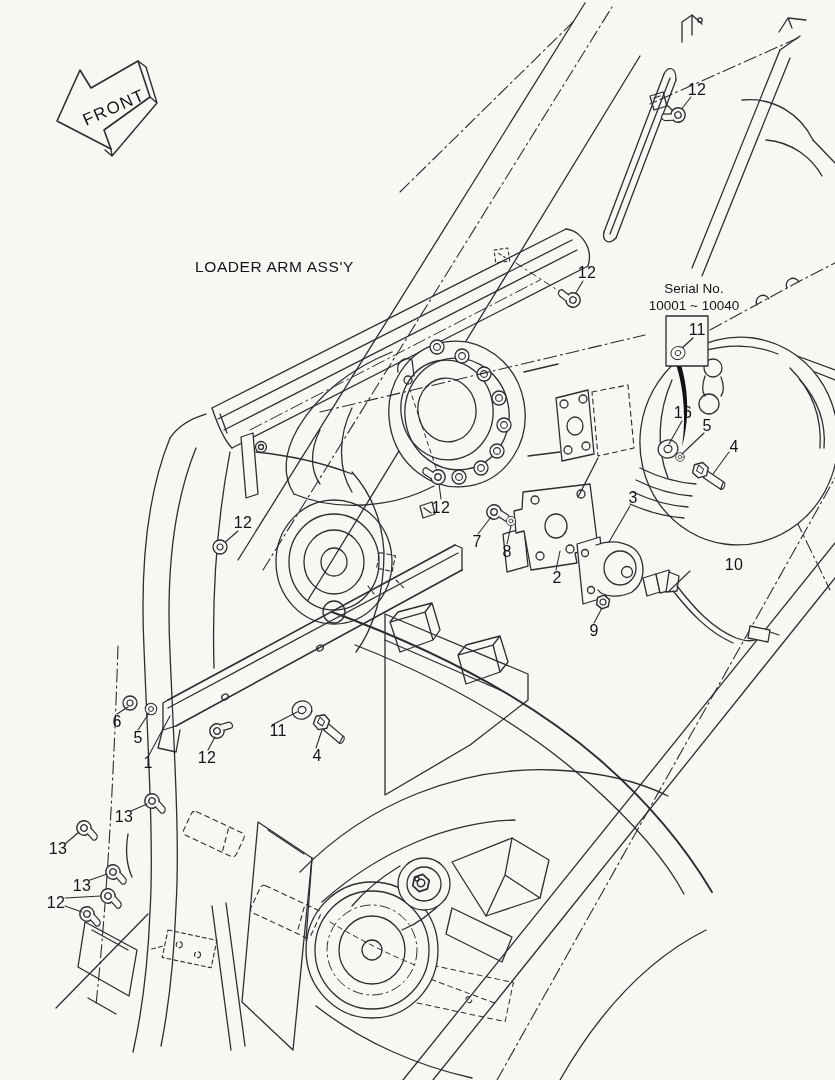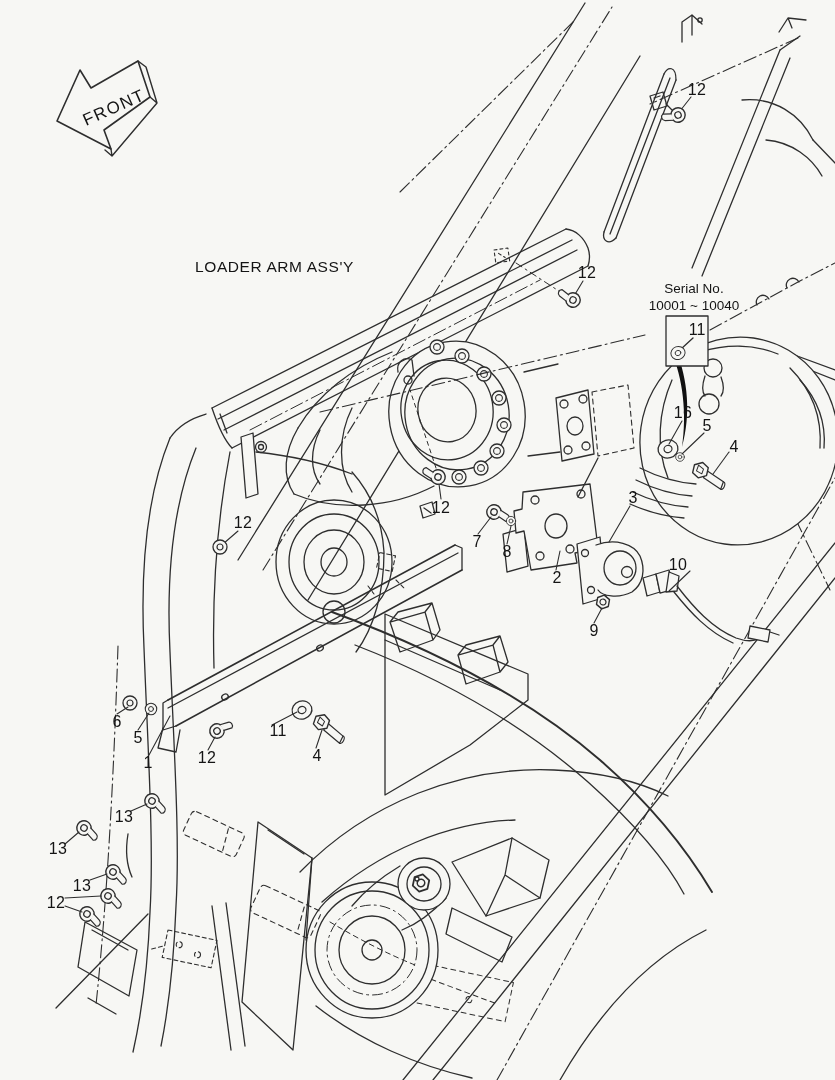--- a/index.html
+++ b/index.html
@@ -364,21 +364,21 @@
       <div class="callout" style="left: 441px; top: 508px;">12</div>
       <div class="callout" style="left: 243px; top: 523px;">12</div>
       <div class="callout" style="left: 683px; top: 413px;">16</div>
       <div class="callout" style="left: 707px; top: 426px;">5</div>
       <div class="callout" style="left: 734px; top: 447px;">4</div>
       <div class="callout" style="left: 633px; top: 498px;">3</div>
       <div class="callout" style="left: 477px; top: 542px;">7</div>
       <div class="callout" style="left: 507px; top: 552px;">8</div>
       <div class="callout" style="left: 557px; top: 578px;">2</div>
       <div class="callout" style="left: 594px; top: 631px;">9</div>
-      <div class="callout" style="left: 678px; top: 565px;">10</div>
+      <div class="callout" style="left: 734px; top: 565px;">10</div>
       <div class="callout" style="left: 117px; top: 722px;">6</div>
       <div class="callout" style="left: 138px; top: 738px;">5</div>
       <div class="callout" style="left: 148px; top: 763px;">1</div>
       <div class="callout" style="left: 207px; top: 758px;">12</div>
       <div class="callout" style="left: 278px; top: 731px;">11</div>
       <div class="callout" style="left: 317px; top: 756px;">4</div>
       <div class="callout" style="left: 124px; top: 817px;">13</div>
       <div class="callout" style="left: 58px; top: 849px;">13</div>
       <div class="callout" style="left: 82px; top: 886px;">13</div>
       <div class="callout" style="left: 56px; top: 903px;">12</div>

